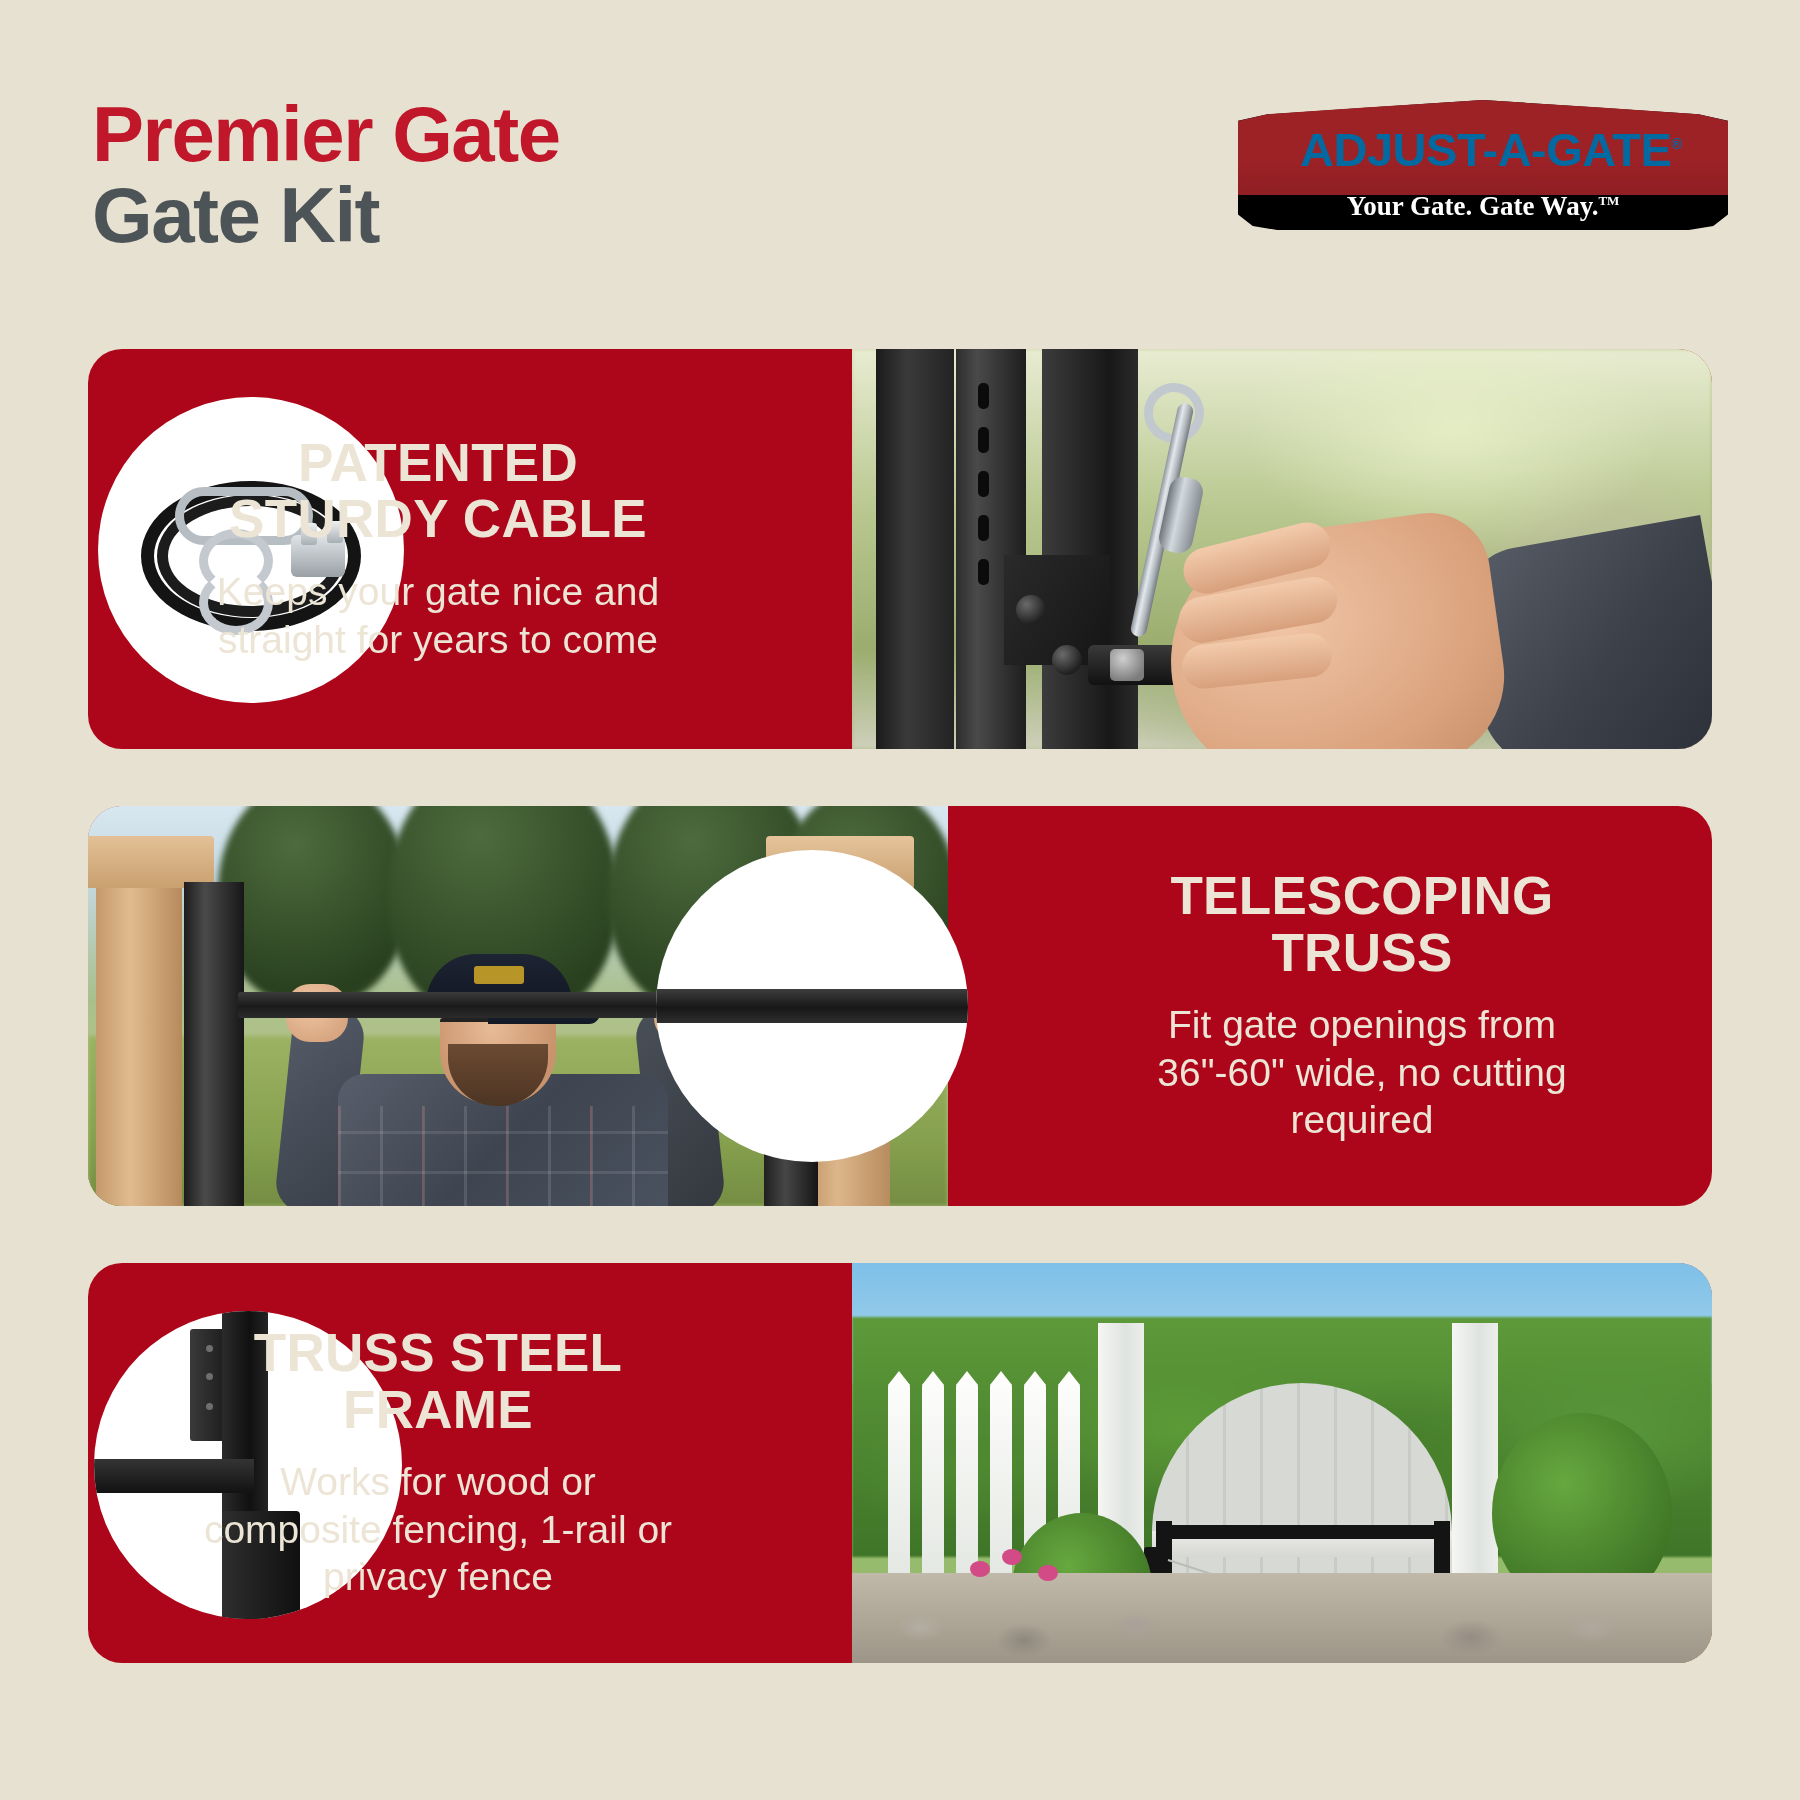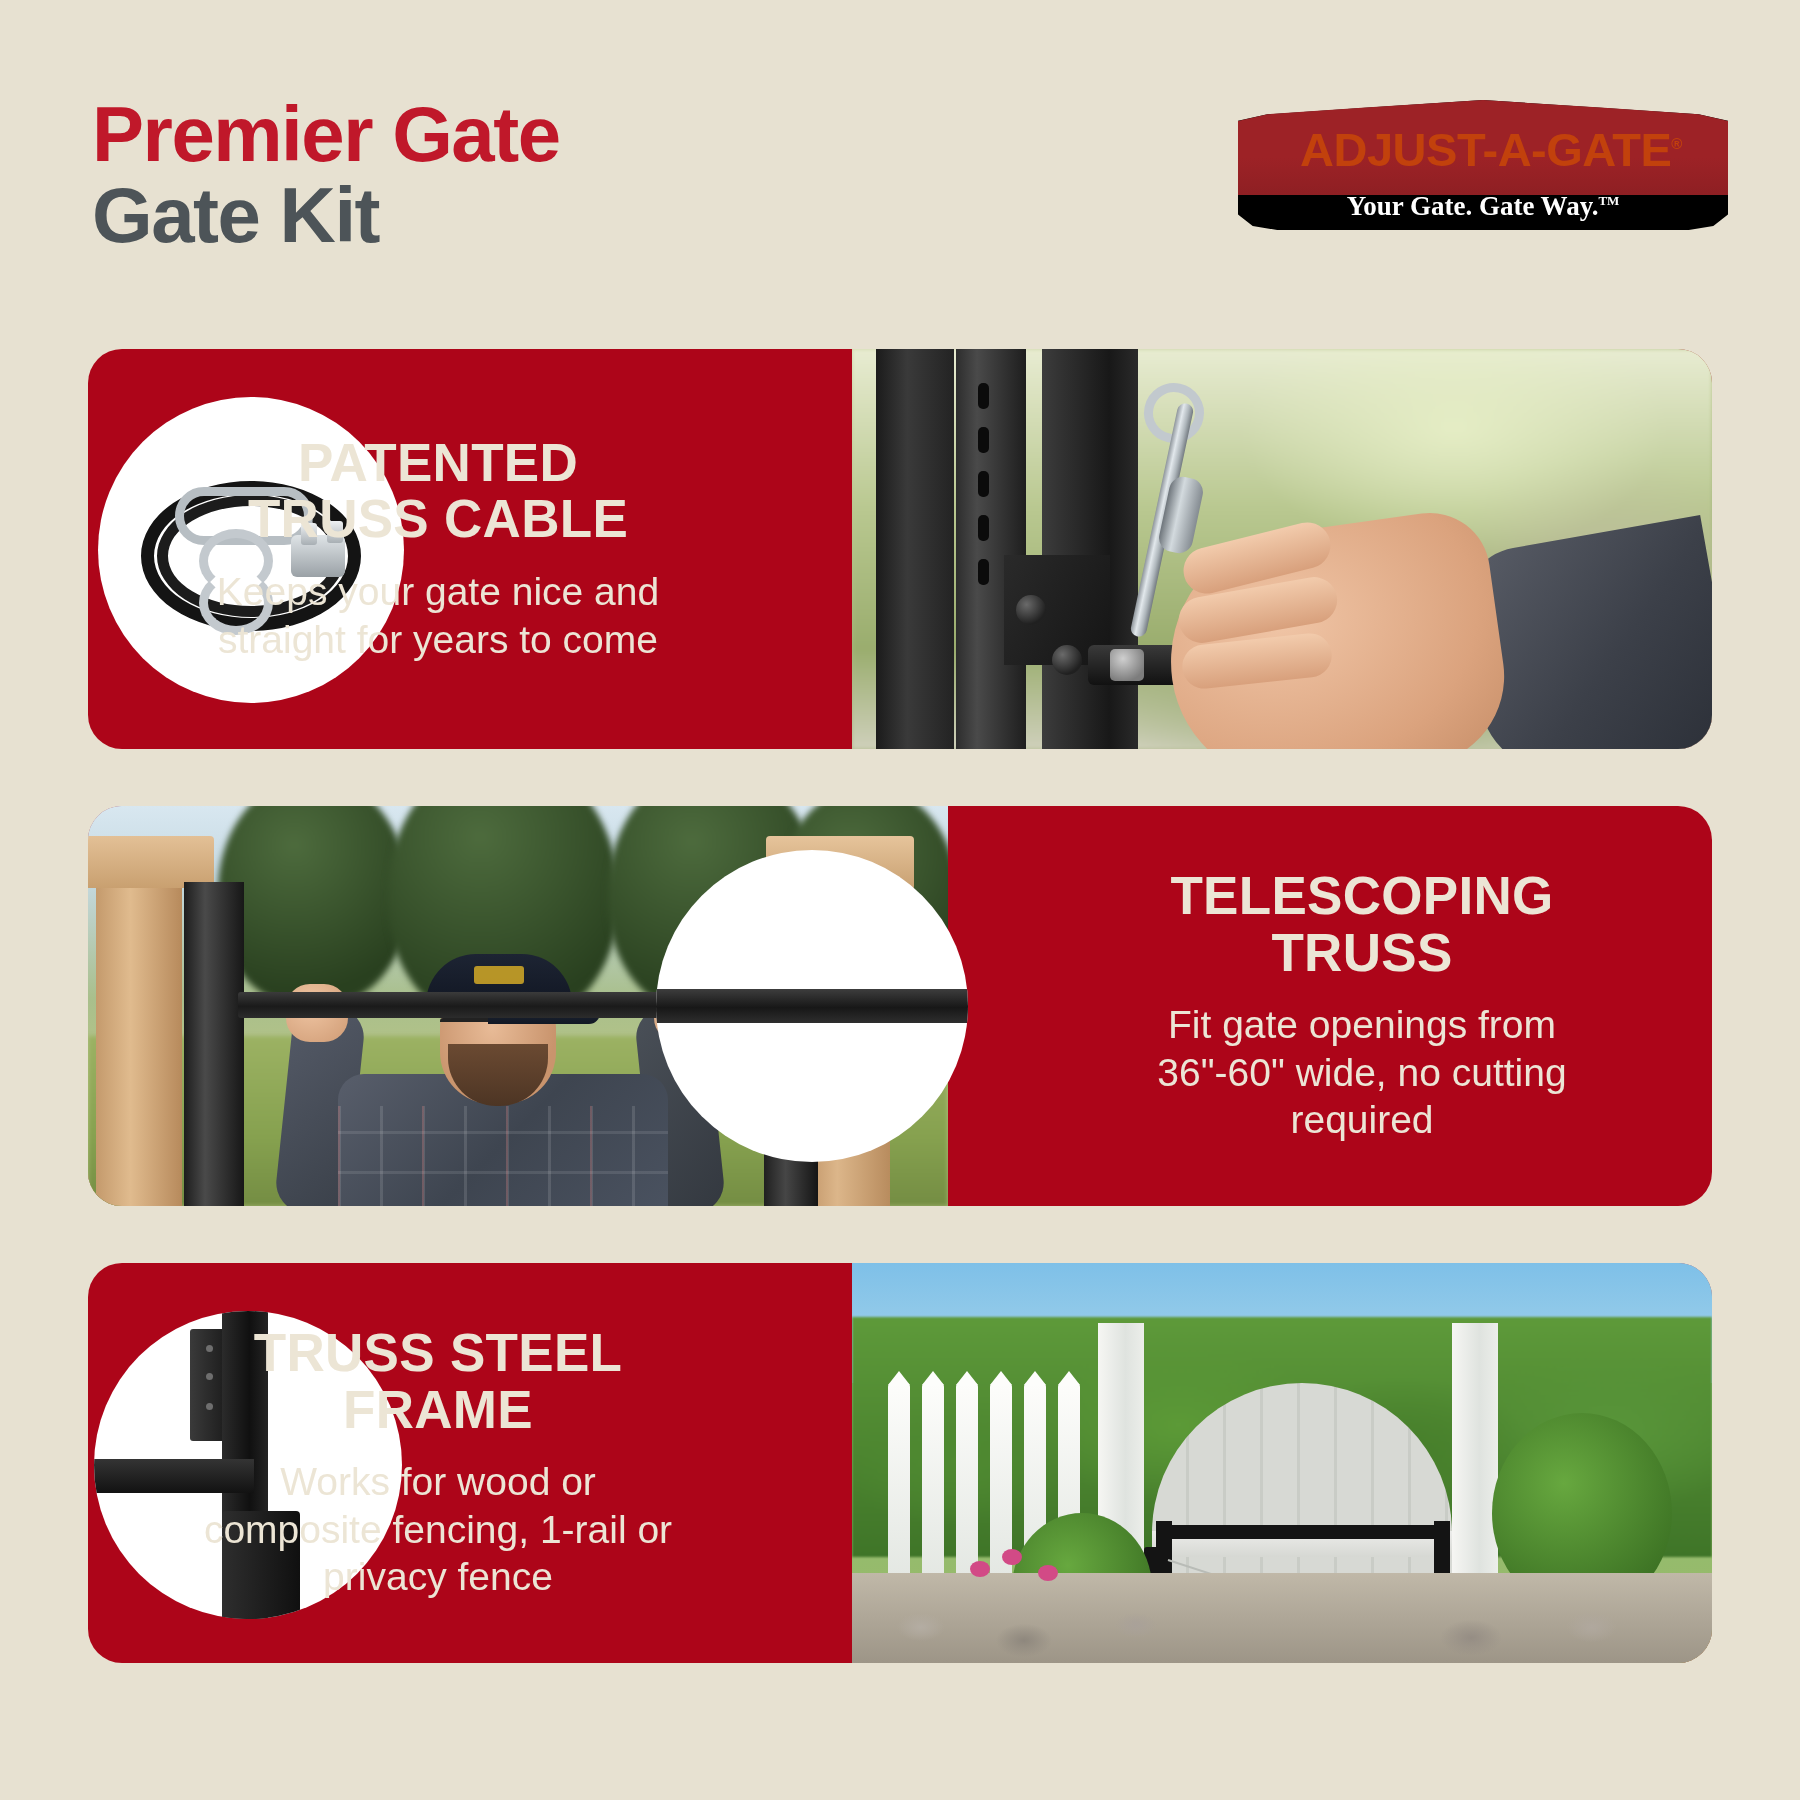--- a/index.html
+++ b/index.html
@@ -69,21 +69,21 @@
     background: linear-gradient(180deg, #9d2226 0%, #9d2226 60%, #8e1f23 100%);
     clip-path: polygon(
       0% 22%, 6% 15%, 26% 8%, 50% 0%, 74% 8%, 94% 15%, 100% 22%,
       100% 100%, 0% 100%);
   }
   .logo-wordmark {
     position: absolute;
     left: 0; right: 0;
     top: 22px;
     text-align: center;
-    color: #c2410c;
+    color: #0369a1;
     font-size: 47px;
     font-weight: 800;
     letter-spacing: -0.5px;
     white-space: nowrap;
     padding-left: 16px;
   }
   .logo-wordmark sup {
     font-size: 15px;
     vertical-align: super;
     font-weight: 600;
@@ -566,21 +566,21 @@
       <div class="thimble"></div>
       <div class="shook"></div>
       <div class="clamp"></div>
       <div class="clamp-bolt" style="right:44px;top:42px"></div>
       <div class="clamp-bolt" style="right:18px;top:40px"></div>
     </div>
   </div>
 
   <div class="panel-text text-left">
     <div class="panel-heading">PATENTED
-TRUSS CABLE</div>
+STURDY CABLE</div>
     <div class="panel-body">Keeps your gate nice and
 straight for years to come</div>
   </div>
 </div>
 
 <div class="panel" id="panel-1">
 
   <div class="panel-photo photo-left ph2">
     <div class="sky"></div>
     <div class="tree" style="left:130px;top:-30px;width:190px;height:230px"></div>

